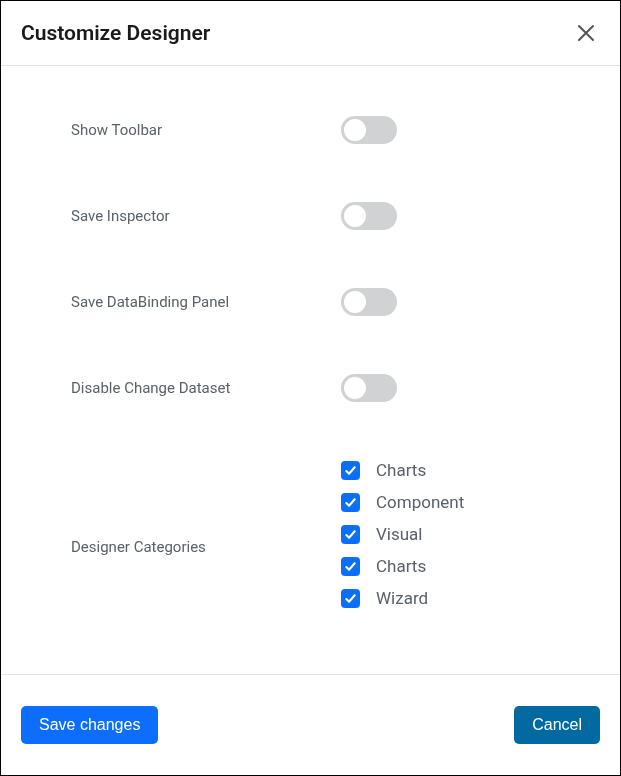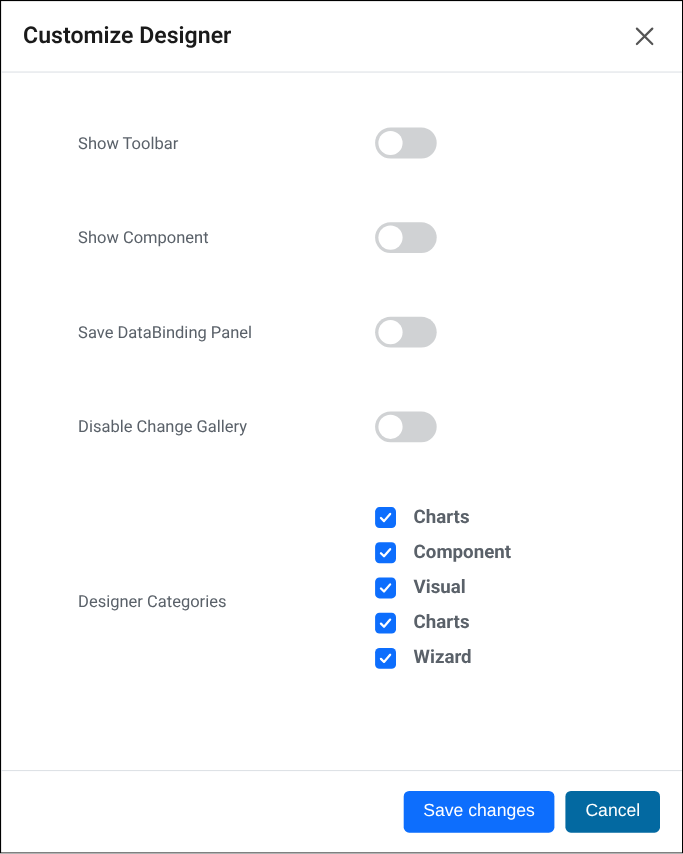--- a/index.html
+++ b/index.html
@@ -53,21 +53,21 @@
   }
   .row.categories-row { align-items: flex-start; margin-bottom: 0; }
   .row-label {
     flex: 0 0 270px;
     font-size: 15px;
     color: #5a6169;
   }
   .categories-row .row-label {
     padding-top: 78px;
   }
-  .row-control { flex: 1; font-weight: bold; }
+  .row-control { flex: 1; }
   .toggle {
     position: relative;
     width: 56px;
     height: 28px;
     background: #d0d2d4;
     border-radius: 14px;
     cursor: pointer;
   }
   .toggle::after {
     content: "";
@@ -99,23 +99,23 @@
     justify-content: center;
     cursor: pointer;
   }
   .checkbox svg { width: 13px; height: 13px; }
   .check-label {
     font-size: 17px;
     color: #5a6169;
   }
   .modal-footer {
     border-top: 1px solid #dee2e6;
-    padding: 18px 20px;
-    display: flex;
-    justify-content: flex-end;
+    padding: 31px 20px;
+    display: flex;
+    justify-content: space-between;
     gap: 10px;
   }
   .btn {
     font-size: 16px;
     padding: 10px 18px;
     border-radius: 5px;
     cursor: pointer;
     border: none;
   }
   .btn-primary {
@@ -144,35 +144,35 @@
   <div class="modal-body">
 
     <div class="row">
       <div class="row-label">Show Toolbar</div>
       <div class="row-control">
         <div class="toggle"></div>
       </div>
     </div>
 
     <div class="row">
-      <div class="row-label">Show Component</div>
+      <div class="row-label">Save Inspector</div>
       <div class="row-control">
         <div class="toggle"></div>
       </div>
     </div>
 
     <div class="row">
       <div class="row-label">Save DataBinding Panel</div>
       <div class="row-control">
         <div class="toggle"></div>
       </div>
     </div>
 
     <div class="row">
-      <div class="row-label">Disable Change Gallery</div>
+      <div class="row-label">Disable Change Dataset</div>
       <div class="row-control">
         <div class="toggle"></div>
       </div>
     </div>
 
     <div class="row categories-row">
       <div class="row-label">Designer Categories</div>
       <div class="row-control checklist">
 
         <div class="check-item">

